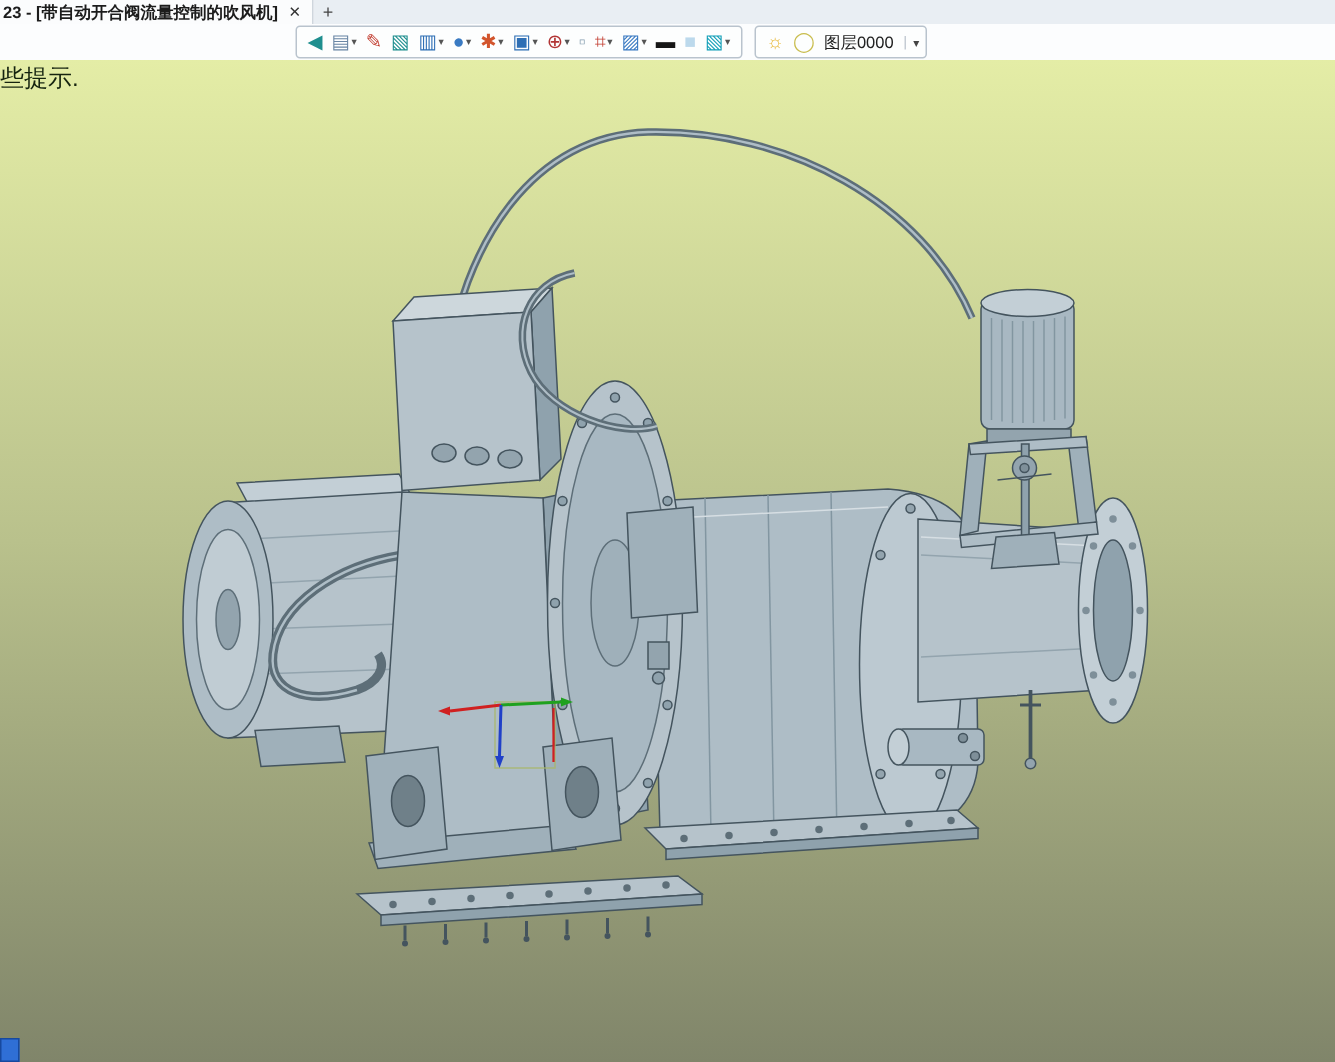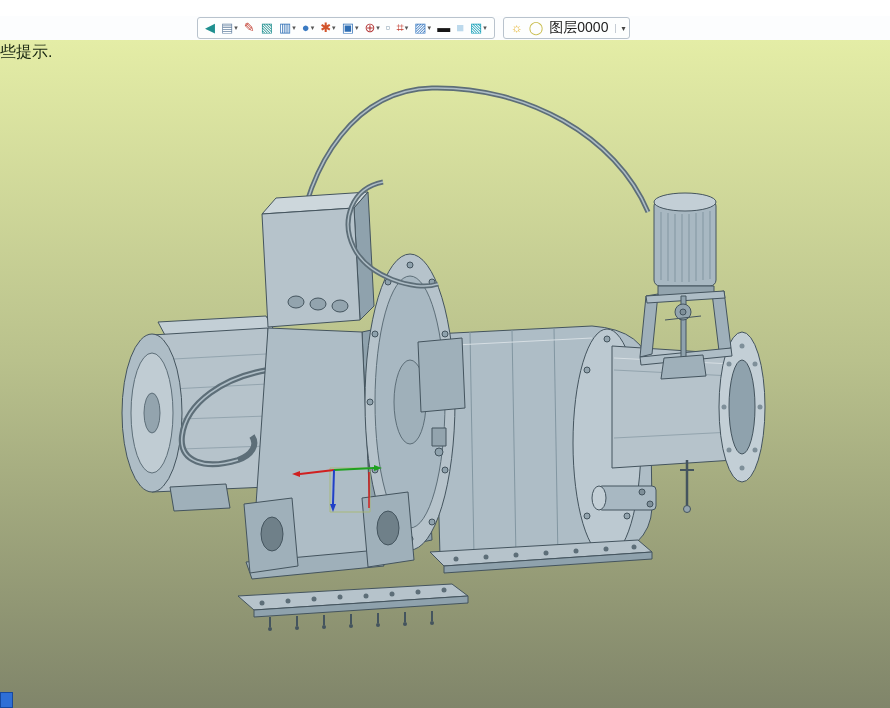--- a/index.html
+++ b/index.html
@@ -19,37 +19,44 @@
   
   .toolbar-row{position:absolute;top:16px;left:0;right:0;height:24px;background:#fcfdfe;
                display:flex;align-items:center;}
   .tb-group{display:flex;align-items:center;height:20px;border:1px solid #b9c3cd;
             border-radius:3px;background:#fdfefe;padding:0 4px;}
   .tb-main{margin-left:197px;}
   .layer-group{margin-left:8px;}
   .tb-icon{display:flex;align-items:center;height:18px;padding:0 3px;cursor:default;}
   .tb-icon .glyph{font-size:13px;line-height:18px;}
   .dd{font-size:7px;color:#555;margin-left:1px;}
-  .layer-label{font-size:14px;color:#222;margin:0 5px 0 3px;}
+  .layer-label{font-size:11px;color:#222;margin:0 5px 0 3px;}
   .layer-dd{font-size:8px;color:#444;border-left:1px solid #c5ccd4;padding-left:5px;
             margin-left:2px;cursor:default;}
 
   
   .canvas{position:absolute;top:40px;left:0;width:890px;height:668px;}
   .hint{position:absolute;top:2px;left:0;font-size:16px;color:#15230f;z-index:3;}
   .canvas svg{position:absolute;left:0;top:0;}
   .corner-chip{position:absolute;left:0;bottom:0;width:13px;height:16px;
                border:1px solid #17499e;box-sizing:border-box;z-index:3;}
   svg path,svg rect,svg ellipse,svg circle,svg polygon{vector-effect:non-scaling-stroke;}
 </style>
 </head>
 <body>
 
 <div class="window">
 
+  <div class="tab-bar">
+    <div class="tab">
+      <span class="tab-title">23 - [带自动开合阀流量控制的吹风机]</span>
+      <span class="tab-close">✕</span>
+    </div>
+    <div class="new-tab">+</div>
+  </div>
 
   <div class="toolbar-row">
     <div class="tb-group tb-main">
         <span class="tb-icon">
           <span class="glyph" style="color: rgb(31, 143, 143);">◀</span>
         </span>
         <span class="tb-icon">
           <span class="glyph" style="color: rgb(107, 135, 165);">▤</span>
           <span class="dd">▾</span>
         </span>

